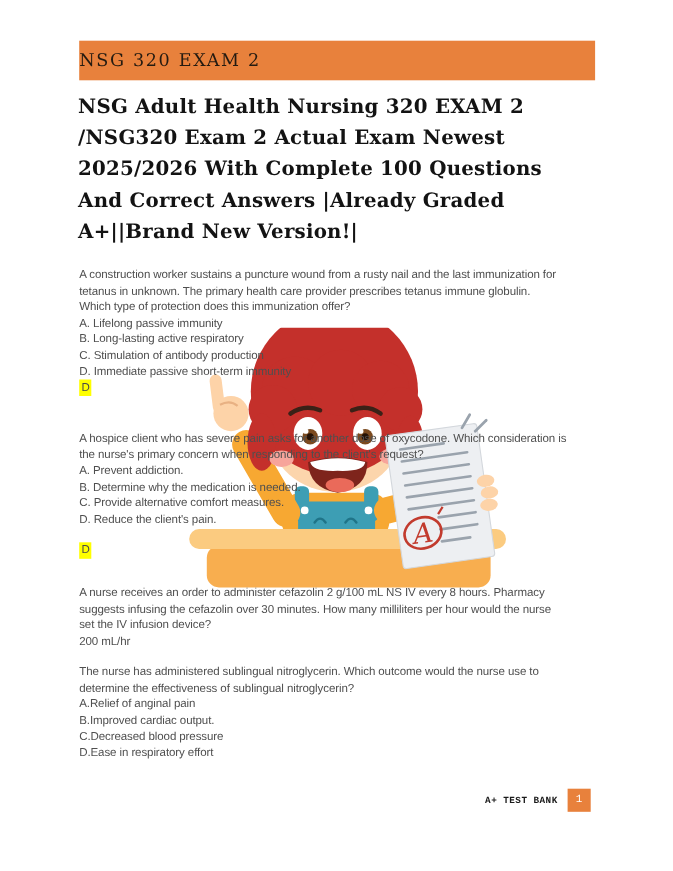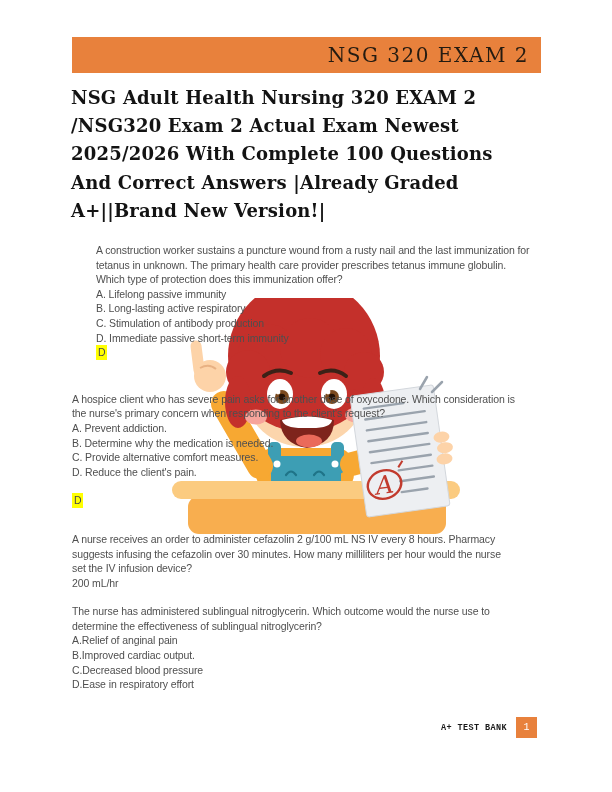--- a/index.html
+++ b/index.html
@@ -1,31 +1,31 @@
 <!DOCTYPE html>
 <html><head>
 <meta charset="utf-8">
 <style>
   html,body{margin:0;padding:0;background:#e9e9e9;}
   .page{position:relative;width:612px;height:792px;background:#ffffff;overflow:hidden;
         font-family:"Liberation Sans",sans-serif;box-shadow:0 0 4px rgba(0,0,0,.25);}
   
   .header-bar{position:absolute;left:72px;top:37px;width:469px;height:36px;background:#E8813C;}
-  .header-bar span{display:block;text-align:right;padding-right:12px;line-height:36px;
-        font-family:"DejaVu Serif",serif;font-size:20px;letter-spacing:1.5px;color:#241b11;}
+  .header-bar span{display:block;text-align:left;padding-right:12px;line-height:36px;
+        font-family:"DejaVu Serif",serif;font-size:16px;letter-spacing:1.5px;color:#241b11;}
   
   .doc-title{position:absolute;left:71px;top:84px;width:482px;margin:0;
         font-family:"DejaVu Serif",serif;font-weight:bold;font-size:18px;line-height:28.2px;
         color:#131313;letter-spacing:.2px;}
   .doc-title .tl{display:block;white-space:nowrap;}
   
   .content{position:absolute;left:72px;top:243px;width:478px;z-index:2;
         font-size:10.5px;line-height:14.6px;color:#4F4F4F;letter-spacing:-0.1px;}
   .content .line{white-space:nowrap;}
-  .q1{margin-bottom:32px;margin-left:24px;} .q2{margin-bottom:24px;} .q3{margin-bottom:14px;}
+  .q1{margin-bottom:32px;} .q2{margin-bottom:24px;} .q3{margin-bottom:14px;}
   .ans{height:14.6px;}
   .ans-gap{margin-top:14px;}
   .hl{display:inline-block;background:#FFFF00;padding:0 2px;color:#4a4a4a;}
   
   .illu{position:absolute;left:168px;top:298px;width:296px;height:238px;z-index:1;}
   
   .footer{position:absolute;left:0;top:717px;width:537px;display:flex;justify-content:flex-end;
         align-items:center;gap:9px;z-index:2;font-family:Liberation Mono, monospace;}
   .brand{font-size:8.5px;font-weight:700;letter-spacing:.4px;color:#1a1a1a;}
   .pagenum{display:inline-block;width:21px;height:21px;background:#E8813C;color:#ffffff;

